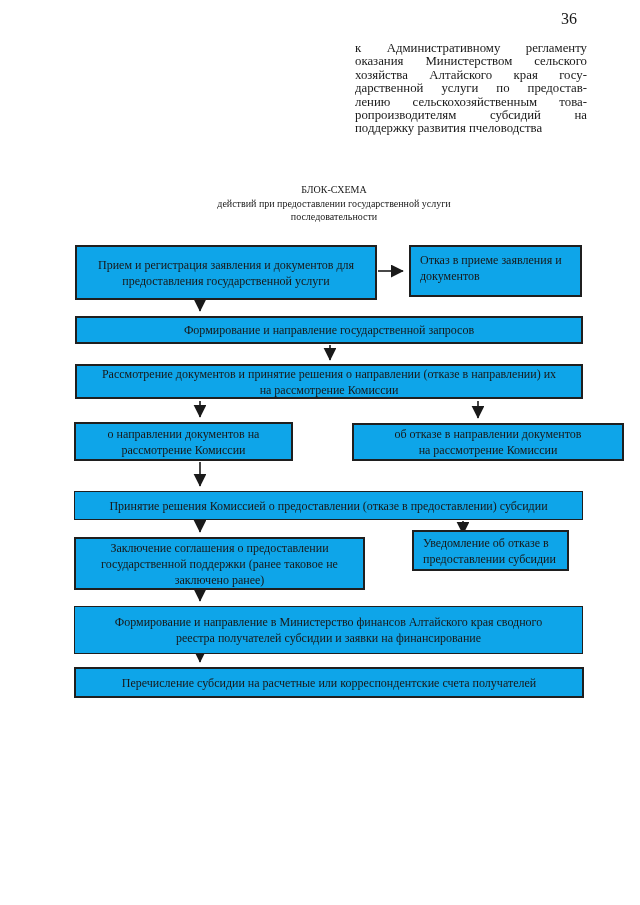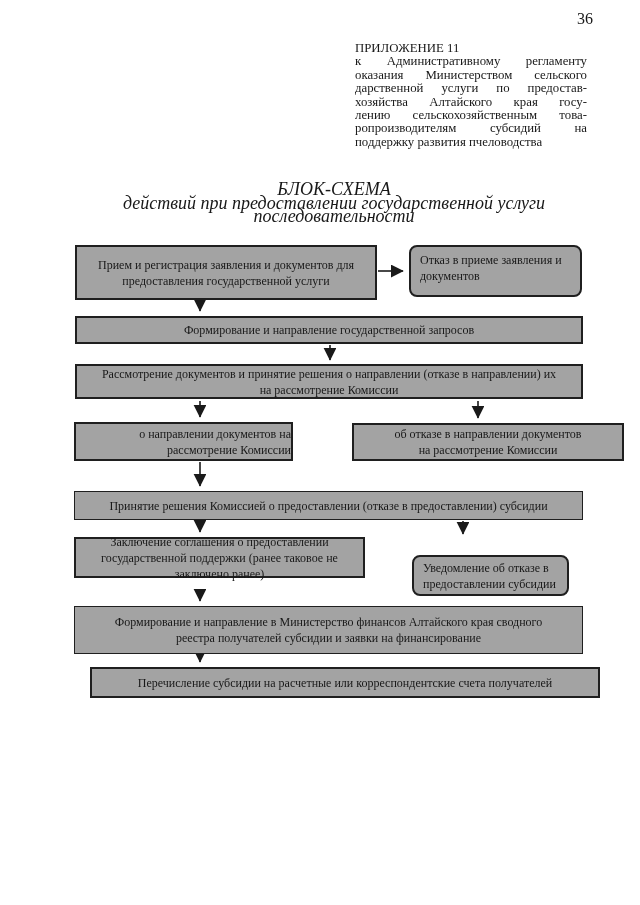--- a/index.html
+++ b/index.html
@@ -7,81 +7,79 @@
     width:640px;height:905px;
     background:#ffffff;
     font-family:"Liberation Serif","DejaVu Serif",serif;
     color:#181818;
     position:relative;
     overflow:hidden;
   }
   .abs{position:absolute;}
   
   .page-num{
-    left:570px;top:10px;width:30px;
+    left:554px;top:10px;width:30px;
     font-size:16px;text-align:center;
   }
   
   .appendix{
     left:355px;top:42px;width:232px;
     font-size:12.8px;line-height:13.4px;
   }
   .appendix .hline{white-space:nowrap;}
   .appendix .hline.just{
     white-space:normal;
     text-align:justify;
     text-align-last:justify;
     word-spacing:1px;
   }
   
   .chart-title{
     left:80px;top:183px;width:508px;
-    font-size:18px;line-height:13.5px;
+    font-size:10px;line-height:13.5px;
     text-align:center;
-    font-style:italic;
   }
   .chart-title .tline{white-space:nowrap;}
   
   .node{
     position:absolute;
     border:2px solid #1f1f1f;
     box-sizing:border-box;
-    background:#a3a3a3;
+    background:#0ea5e9;
     display:flex;flex-direction:column;
     justify-content:center;
     font-size:12px;line-height:16px;
     text-align:center;
   }
   .node .ln{white-space:nowrap;}
-  .node.left-align{text-align:left;padding-left:9px;padding-right:4px;border-radius:8px;}
+  .node.left-align{text-align:left;padding-left:9px;padding-right:4px;}
   .node.top-align{justify-content:flex-start;padding-top:5px;}
   .b-reception{left:75px;top:245px;width:302px;height:55px;}
   .b-refusal-accept{left:409px;top:245px;width:173px;height:52px;}
   .b-interagency{left:75px;top:316px;width:508px;height:28px;}
   .b-review{left:75px;top:364px;width:508px;height:35px;}
-  .b-send-commission{left:74px;top:422px;width:219px;height:39px;text-align:right;}
+  .b-send-commission{left:74px;top:422px;width:219px;height:39px;}
   .b-refuse-send{left:352px;top:423px;width:272px;height:38px;}
   .b-commission-decision{left:74px;top:491px;width:509px;height:29px;border-width:1.5px;}
-  .b-agreement{left:74px;top:537px;width:291px;height:41px;}
-  .b-refusal-notice{left:412px;top:555px;width:157px;height:41px;}
+  .b-agreement{left:74px;top:537px;width:291px;height:53px;}
+  .b-refusal-notice{left:412px;top:530px;width:157px;height:41px;}
   .b-registry{left:74px;top:606px;width:509px;height:48px;border-width:1.5px;}
-  .b-transfer{left:74px;top:667px;width:510px;height:31px;margin-left:16px;}
+  .b-transfer{left:74px;top:667px;width:510px;height:31px;}
   svg.arrows{position:absolute;left:0;top:0;pointer-events:none;}
 </style>
 </head>
 <body>
 
 <div class="abs page-num">36</div>
 
 <div class="abs appendix">
-  <div class="hline">ПРИЛОЖЕНИЕ 11</div>
   <div class="hline just">к Административному регламенту</div>
   <div class="hline just">оказания Министерством сельского</div>
+  <div class="hline just">хозяйства Алтайского края госу-</div>
   <div class="hline just">дарственной услуги по предостав-</div>
-  <div class="hline just">хозяйства Алтайского края госу-</div>
   <div class="hline just">лению сельскохозяйственным това-</div>
   <div class="hline just">ропроизводителям субсидий на</div>
   <div class="hline">поддержку развития пчеловодства</div>
 </div>
 
 <div class="abs chart-title">
   <div class="tline">БЛОК-СХЕМА</div>
   <div class="tline">действий при предоставлении государственной услуги</div>
   <div class="tline">последовательности</div>
 </div>

